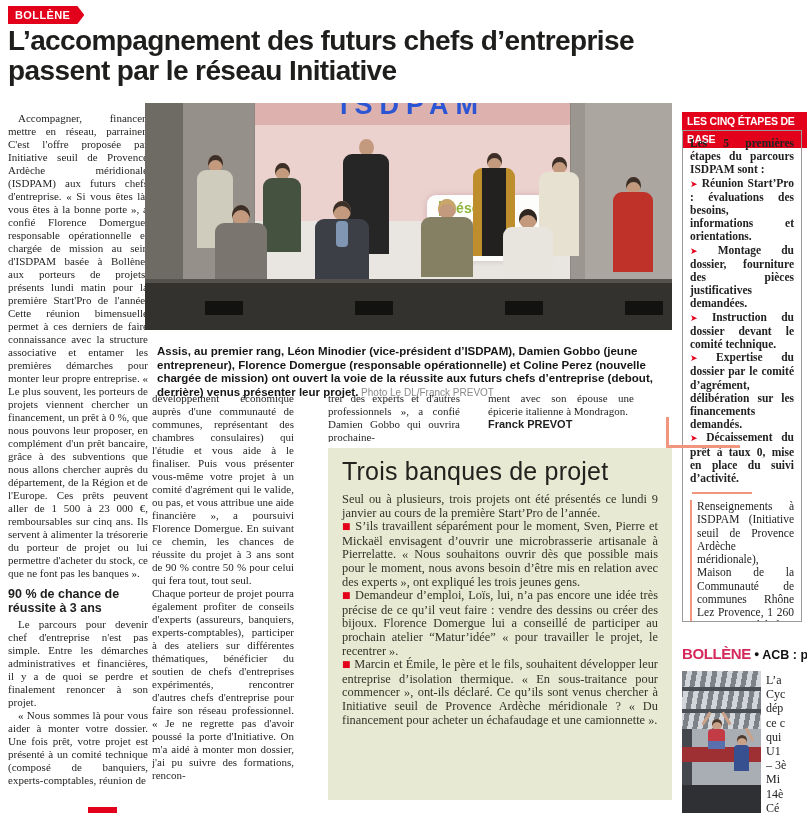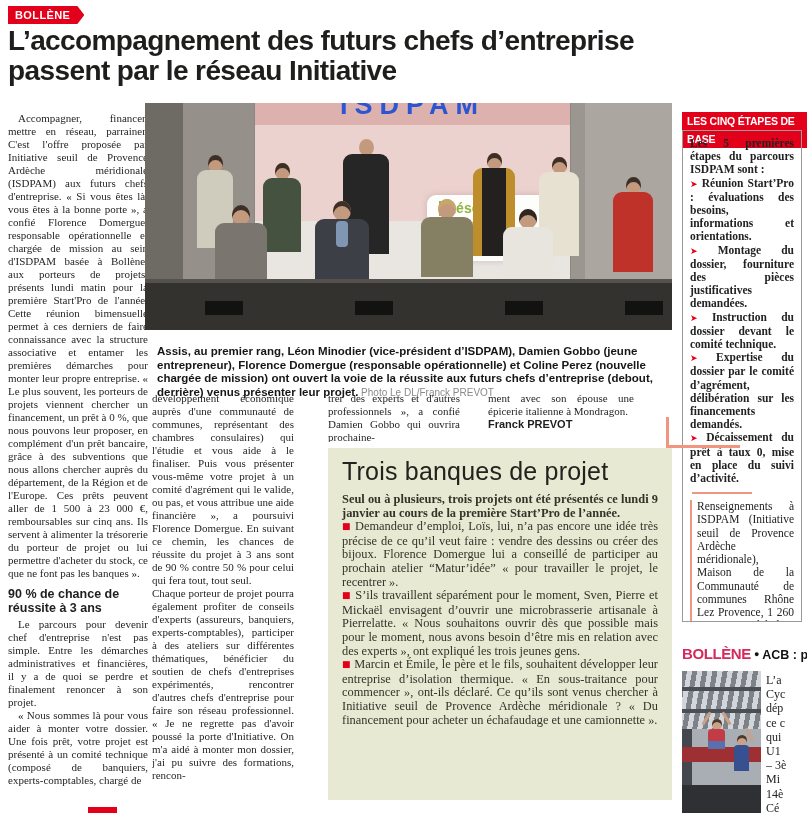--- a/index.html
+++ b/index.html
@@ -63,21 +63,21 @@
   .s4{left:358px;top:106px;}.s4 .hd{box-shadow:inset 0 6px 0 #2e2620;} .s4 .bd{width:50px;height:52px;background:#e8e5df;}
   
   .caption{position:absolute;left:145px;top:333px;width:527px;margin:12px;
     font:bold 11.5px/13.5px "Liberation Sans", sans-serif;color:#161616;}
   .cap-credit{font:normal 10px/13.5px "Liberation Sans", sans-serif;color:#8a8a8a;}
   
   .green-box{position:absolute;left:328px;top:448px;width:344px;height:352px;background:var(--boxbg);
     box-sizing:border-box;padding:10px 14px;overflow:hidden;color:#33332a;}
   .green-box h2{margin:0 0 8px;font:400 25px/27px "Liberation Sans", sans-serif;color:#22221e;letter-spacing:.2px;}
   .green-box p{margin:0;font-size:12.4px;line-height:13.6px;text-align:justify;}
-  .green-box .gb-intro{font-weight:bold;}
+  .green-box .gb-intro{font-weight:normal;}
   .mk{font-family:"DejaVu Sans", sans-serif;font-style:normal;color:var(--red);}
   .green-box .mk{font-size:9px;position:relative;top:-1px;}
   
   .sb-head{position:absolute;left:682px;top:112px;width:125px;box-sizing:border-box;background:var(--red);
     color:#fff;font:bold 10.5px/18px "Liberation Sans", sans-serif;letter-spacing:-.2px;padding:0 5px;}
   .sb-box{position:absolute;left:682px;top:130px;width:120px;height:492px;border:1px solid #9a9a9a;
     box-sizing:border-box;padding:6px 7px;overflow:hidden;font-size:11.5px;line-height:13.2px;
     text-align:justify;font-weight:bold;color:#222;}
   .sb-box p{margin:0;}
   .sb-box .mk{font-size:9px;}
@@ -118,21 +118,21 @@
   <div class="kicker-tag">BOLLÈNE</div>
   <h1 class="headline">L’accompagnement des futurs chefs d’entreprise passent par le réseau Initiative</h1>
 
   <div class="col col1">
     <div class="indent">
         <p>Accompagner, financer, mettre en réseau, parrainer. C'est l'offre proposée par Initiative seuil de Provence Ardèche méridionale (ISDPAM) aux futurs chefs d'entreprise. « Si vous êtes là, vous êtes à la bonne porte », a confié Florence Domergue, responsable opérationnelle et chargée de mission au sein d'ISDPAM basée à Bollène, aux porteurs de projets, présents lundi matin pour la première Start'Pro de l'année. Cette réunion bimensuelle permet à ces derniers de faire connaissance avec la structure associative et entamer les premières démarches pour monter leur propre entreprise. « Le plus souvent, les porteurs de projets viennent chercher un financement, un prêt à 0 %, que nous pouvons leur proposer, en complément d'un prêt bancaire, grâce à des subventions que nous allons chercher auprès du département, de la Région et de l'Europe. Ces prêts peuvent aller de 1 500 à 23 000 €, remboursables sur cinq ans. Ils servent à alimenter la trésorerie du porteur de projet ou lui permettre d'acheter du stock, ce que ne font pas les banques ».</p>
       </div>
     <h3 class="subhead">90 % de chance de réussite à 3 ans</h3>
     <div class="indent">
         <p>Le parcours pour devenir chef d'entreprise n'est pas simple. Entre les démarches administratives et financières, il y a de quoi se perdre et finalement renoncer à son projet.</p>
-        <p>« Nous sommes là pour vous aider à monter votre dossier. Une fois prêt, votre projet est présenté à un comité technique (composé de banquiers, experts-comptables, chargé de</p>
+        <p>« Nous sommes là pour vous aider à monter votre dossier. Une fois prêt, votre projet est présenté à un comité technique (composé de banquiers, experts-comptables, réunion de</p>
       </div>
   </div>
 
   <div class="photo">
     <div class="screen">
       <div class="slide"></div>
       <div class="isdpam">ISDPAM</div>
       <div class="logo-box">
         <span class="lg1">Réseau</span>
         <span class="lg2"><i class="dot"></i><span>Initiative</span></span>
@@ -204,22 +204,22 @@
     <div class="cont">
         <p>ment avec son épouse une épicerie italienne à Mondragon.</p>
       </div>
     <p class="byline">Franck PREVOT</p>
   </div>
 
   <section class="green-box">
     <h2>Trois banques de projet</h2>
     <p class="gb-intro">Seul ou à plusieurs, trois projets ont été présentés ce lundi 9 janvier au cours de la première Start’Pro de l’année.</p>
     <div>
+        <p><span class="mk">■</span>&nbsp;S’ils travaillent séparément pour le moment, Sven, Pierre et Mickaël envisagent d’ouvrir une microbrasserie artisanale à Pierrelatte. « Nous souhaitons ouvrir dès que possible mais pour le moment, nous avons besoin d’être mis en relation avec des experts », ont expliqué les trois jeunes gens.</p>
         <p><span class="mk">■</span>&nbsp;Demandeur d’emploi, Loïs, lui, n’a pas encore une idée très précise de ce qu’il veut faire : vendre des dessins ou créer des bijoux. Florence Domergue lui a conseillé de participer au prochain atelier “Matur’idée” « pour travailler le projet, le recentrer ».</p>
-        <p><span class="mk">■</span>&nbsp;S’ils travaillent séparément pour le moment, Sven, Pierre et Mickaël envisagent d’ouvrir une microbrasserie artisanale à Pierrelatte. « Nous souhaitons ouvrir dès que possible mais pour le moment, nous avons besoin d’être mis en relation avec des experts », ont expliqué les trois jeunes gens.</p>
         <p><span class="mk">■</span>&nbsp;Marcin et Émile, le père et le fils, souhaitent développer leur entreprise d’isolation thermique. « En sous-traitance pour commencer », ont-ils déclaré. Ce qu’ils sont venus chercher à Initiative seuil de Provence Ardèche méridionale ? « Du financement pour acheter un échafaudage et une camionnette ».</p>
       </div>
   </section>
 
   <div class="sb-head">LES CINQ ÉTAPES DE BASE</div>
   <aside class="sb-box">
     <p>Les 5 premières étapes du parcours ISDPAM sont :</p>
     <div>
         <p><span class="mk">➤</span>&nbsp;Réunion Start’Pro : évaluations des besoins, informations et orientations.</p>
         <p><span class="mk">➤</span>&nbsp;Montage du dossier, fourniture des pièces justificatives demandées.</p>

